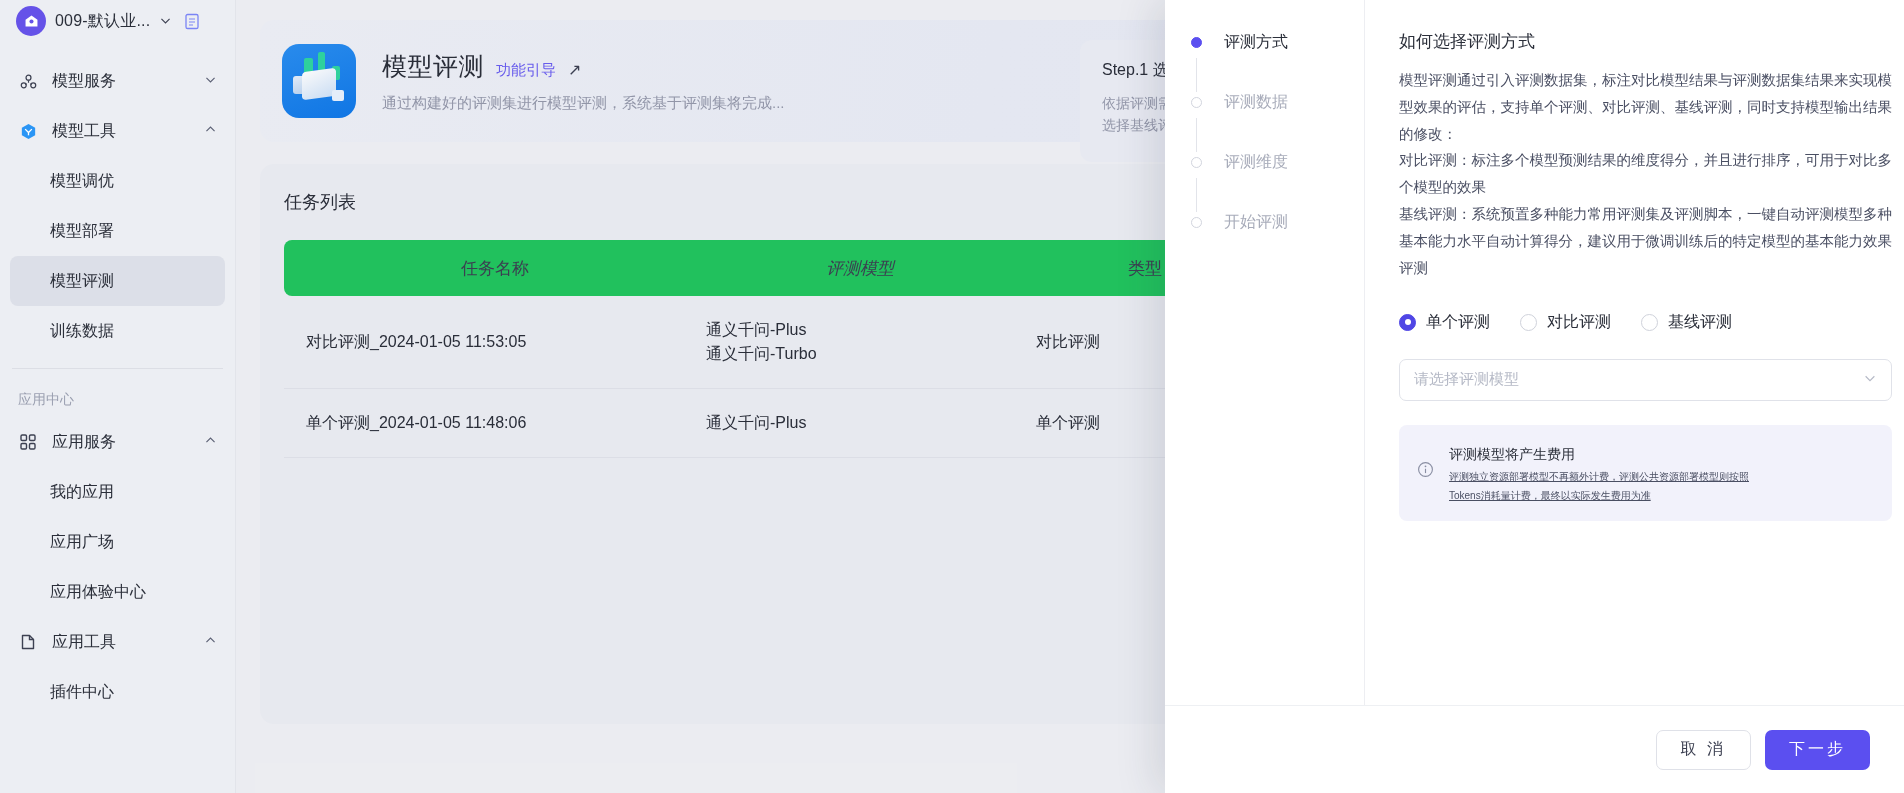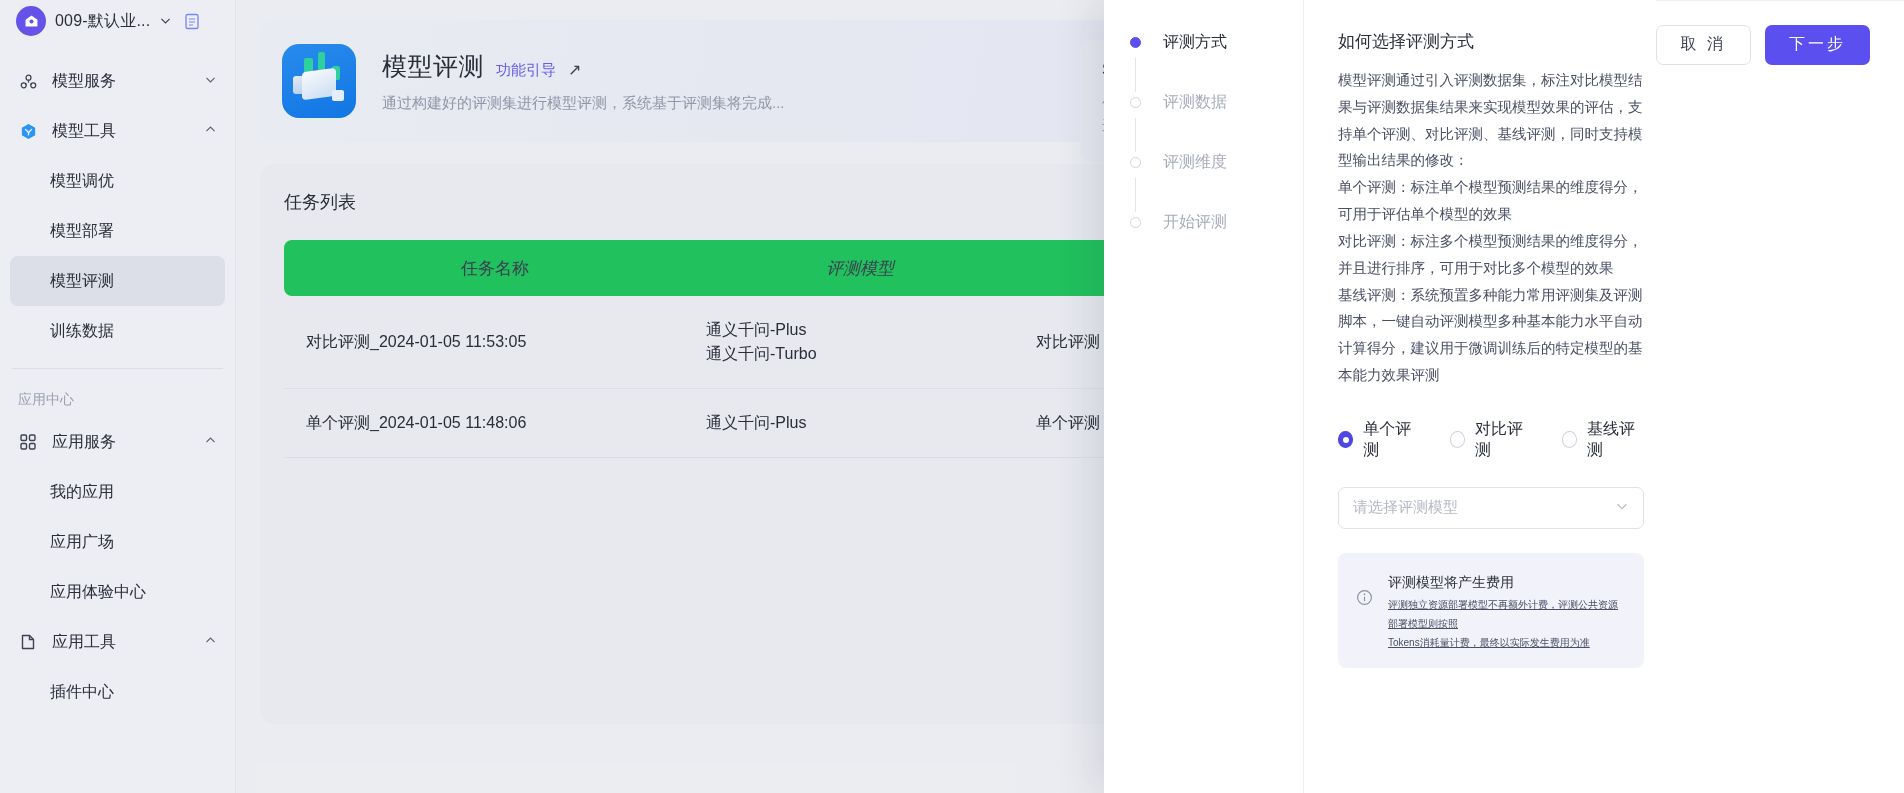--- a/index.html
+++ b/index.html
@@ -112,23 +112,23 @@
     border-bottom: 1px solid #e1e3ea; vertical-align: middle; line-height: 1.5;
   }
   .col-name { width: 400px; }
   .col-model { width: 330px; font-style: italic; }
   .col-type { width: 240px; }
   .col-rest { width: auto; }
 
   
   .mask { position: absolute; inset: 0; background: rgba(20,22,34,0.02); }
   .modal {
-    position: absolute; right: 0; top: 0; width: 800px; height: 793px;
+    position: absolute; right: 0; top: 0; width: 739px; height: 793px;
     background: #ffffff; box-shadow: -10px 0 38px rgba(40,44,70,.13);
-    display: flex; flex-direction: row;
+    display: flex; flex-direction: column;
   }
   .modal-body { flex: 1; display: flex; overflow: hidden; }
   .steps-col { width: 200px; flex: 0 0 200px; padding: 32px 0 0 26px; border-right: 1px solid #edeef2; }
   .step-item { display: flex; align-items: flex-start; height: 26px; }
   .step-dot { width: 11px; height: 11px; border-radius: 50%; flex: 0 0 11px; margin-top: 5px; border: 1.5px solid #d2d5de; background: #fff; }
   .step-item.active .step-dot { background: #5b4ff0; border-color: #5b4ff0; }
   .step-name { margin-left: 22px; font-size: 16px; color: #a8acba; white-space: nowrap; }
   .step-item.active .step-name { color: #2b2f3a; }
   .step-line { width: 1px; height: 34px; background: #e2e4ea; margin-left: 5px; }
 
@@ -383,21 +383,20 @@
         <div class="step-line"></div>
         <div class="step-item">
           <span class="step-dot"></span>
           <span class="step-name">开始评测</span>
         </div>
       </div>
 
       <div class="content-col">
         <div class="doc-title">如何选择评测方式</div>
         <div class="doc-p">模型评测通过引入评测数据集，标注对比模型结果与评测数据集结果来实现模型效果的评估，支持单个评测、对比评测、基线评测，同时支持模型输出结果的修改：</div>
-        <div class="doc-p">单个评测：标注单个模型预测结果的维度得分，可用于评估单个模型的效果</div>
         <div class="doc-p">对比评测：标注多个模型预测结果的维度得分，并且进行排序，可用于对比多个模型的效果</div>
         <div class="doc-p">基线评测：系统预置多种能力常用评测集及评测脚本，一键自动评测模型多种基本能力水平自动计算得分，建议用于微调训练后的特定模型的基本能力效果评测</div>
 
         <div class="radios">
           <label class="radio sel">
             <span class="dot"></span>
             <span>单个评测</span>
           </label>
           <label class="radio">
             <span class="dot"></span>

